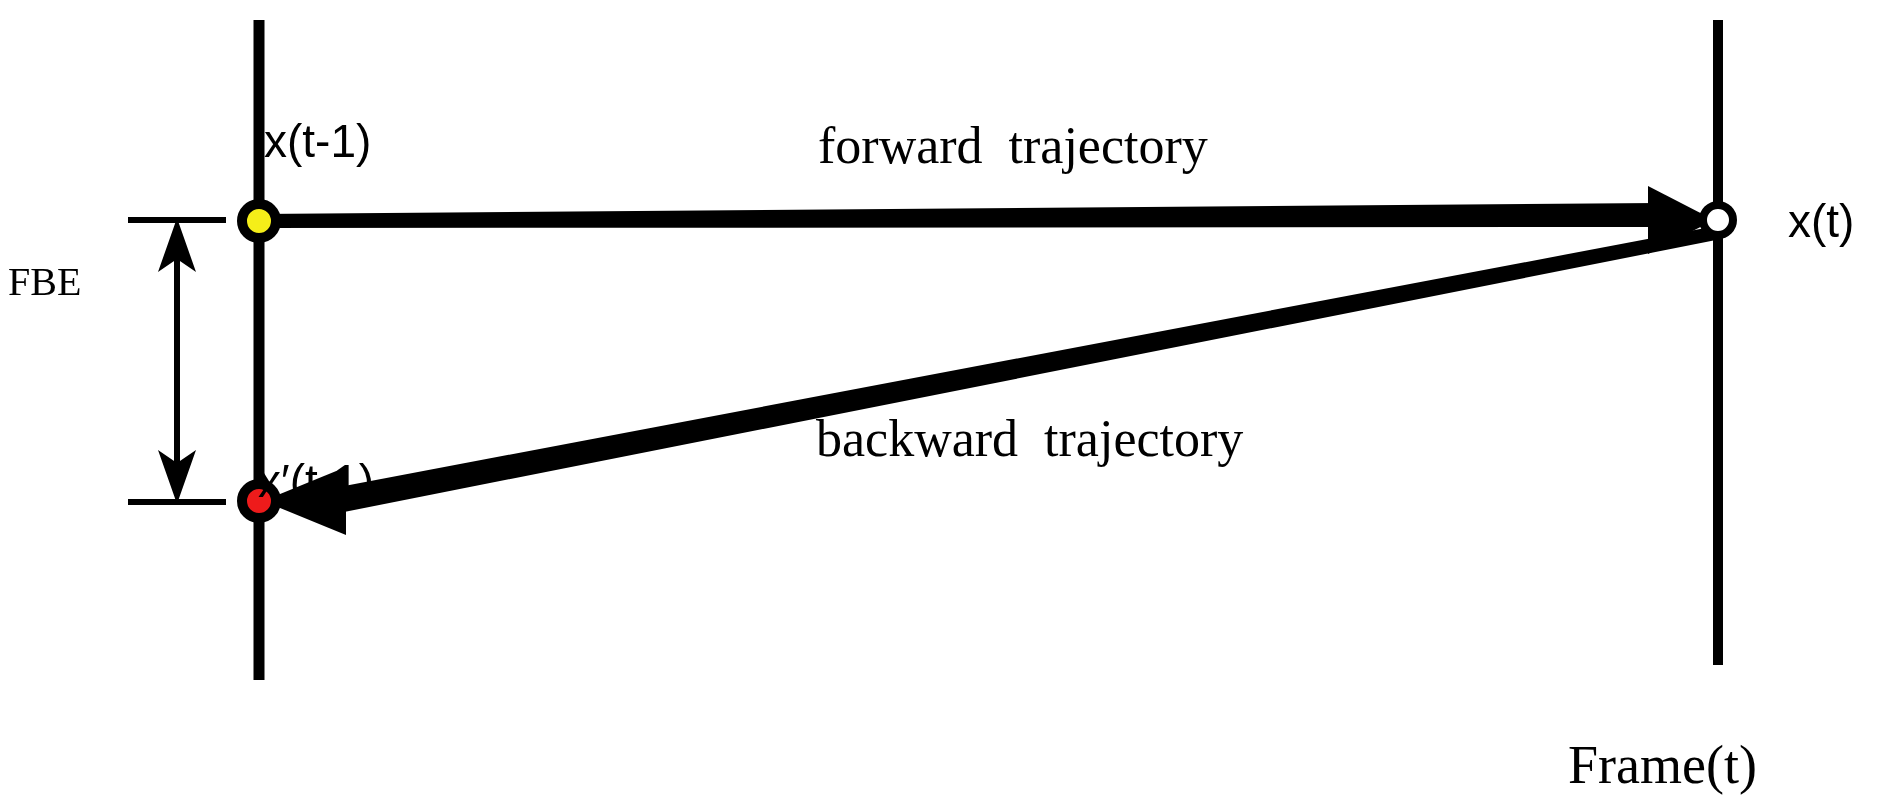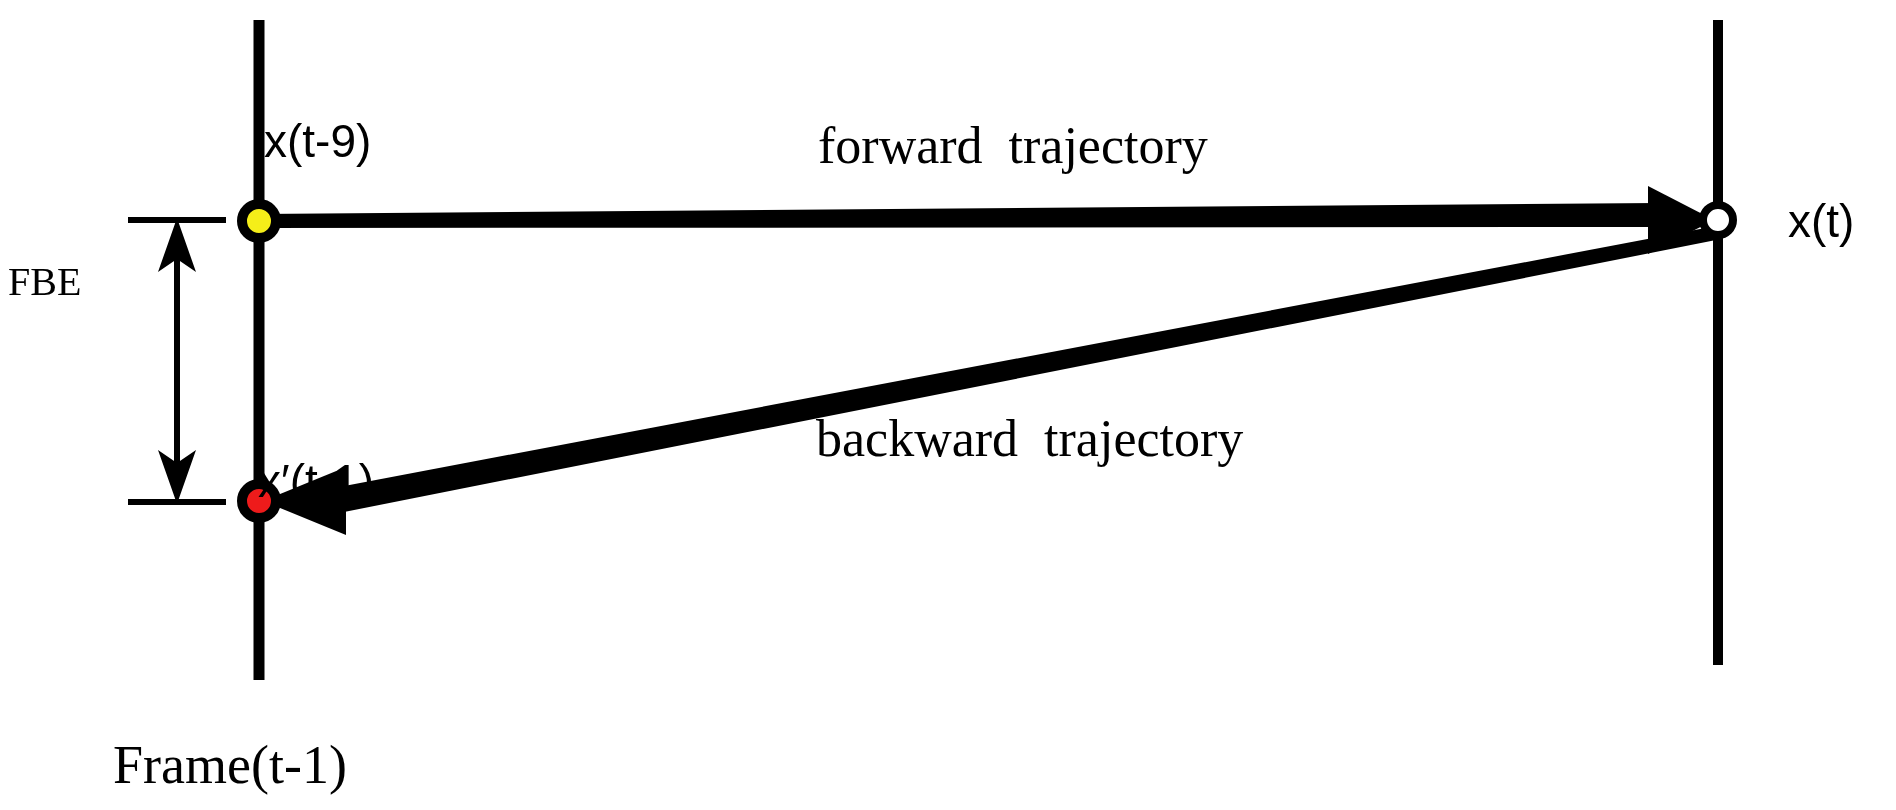--- a/index.html
+++ b/index.html
@@ -90,28 +90,28 @@
     <g>
       <path d="M1716,226 L339,487 L339,513 L1716,240 z" fill="#000000"></path>
       <path d="M263,501 L346,467 L346,535 z" fill="#000000"></path>
     </g>
 
     <circle cx="1718" cy="220" r="15" fill="#ffffff" stroke="#000000" stroke-width="8"></circle>
     <circle cx="259" cy="221" r="17" fill="#f5ee19" stroke="#000000" stroke-width="10"></circle>
     <circle cx="259" cy="501" r="17" fill="#ee1b1b" stroke="#000000" stroke-width="10"></circle>
   </svg>
 
-  <div class="lbl lbl-math" id="label-x-t-minus-1">x(t-9)</div>
+  <div class="lbl lbl-math" id="label-x-t-minus-1">x(t-1)</div>
 
   <div class="lbl lbl-math" id="label-x-prime-t-minus-1">x′(t-1)</div>
 
   <div class="lbl lbl-math" id="label-x-t">x(t)</div>
 
   <div class="lbl lbl-fbe" id="label-fbe">FBE</div>
 
   <div class="lbl lbl-serif" id="label-forward">forward  trajectory</div>
 
   <div class="lbl lbl-serif" id="label-backward">backward  trajectory</div>
 
-  <div class="lbl lbl-frame" id="label-frame-prev">Frame(t-1)</div>
 
+  <div class="lbl lbl-frame" id="label-frame-cur">Frame(t)</div>
 
 </div>
 
 </body></html>

